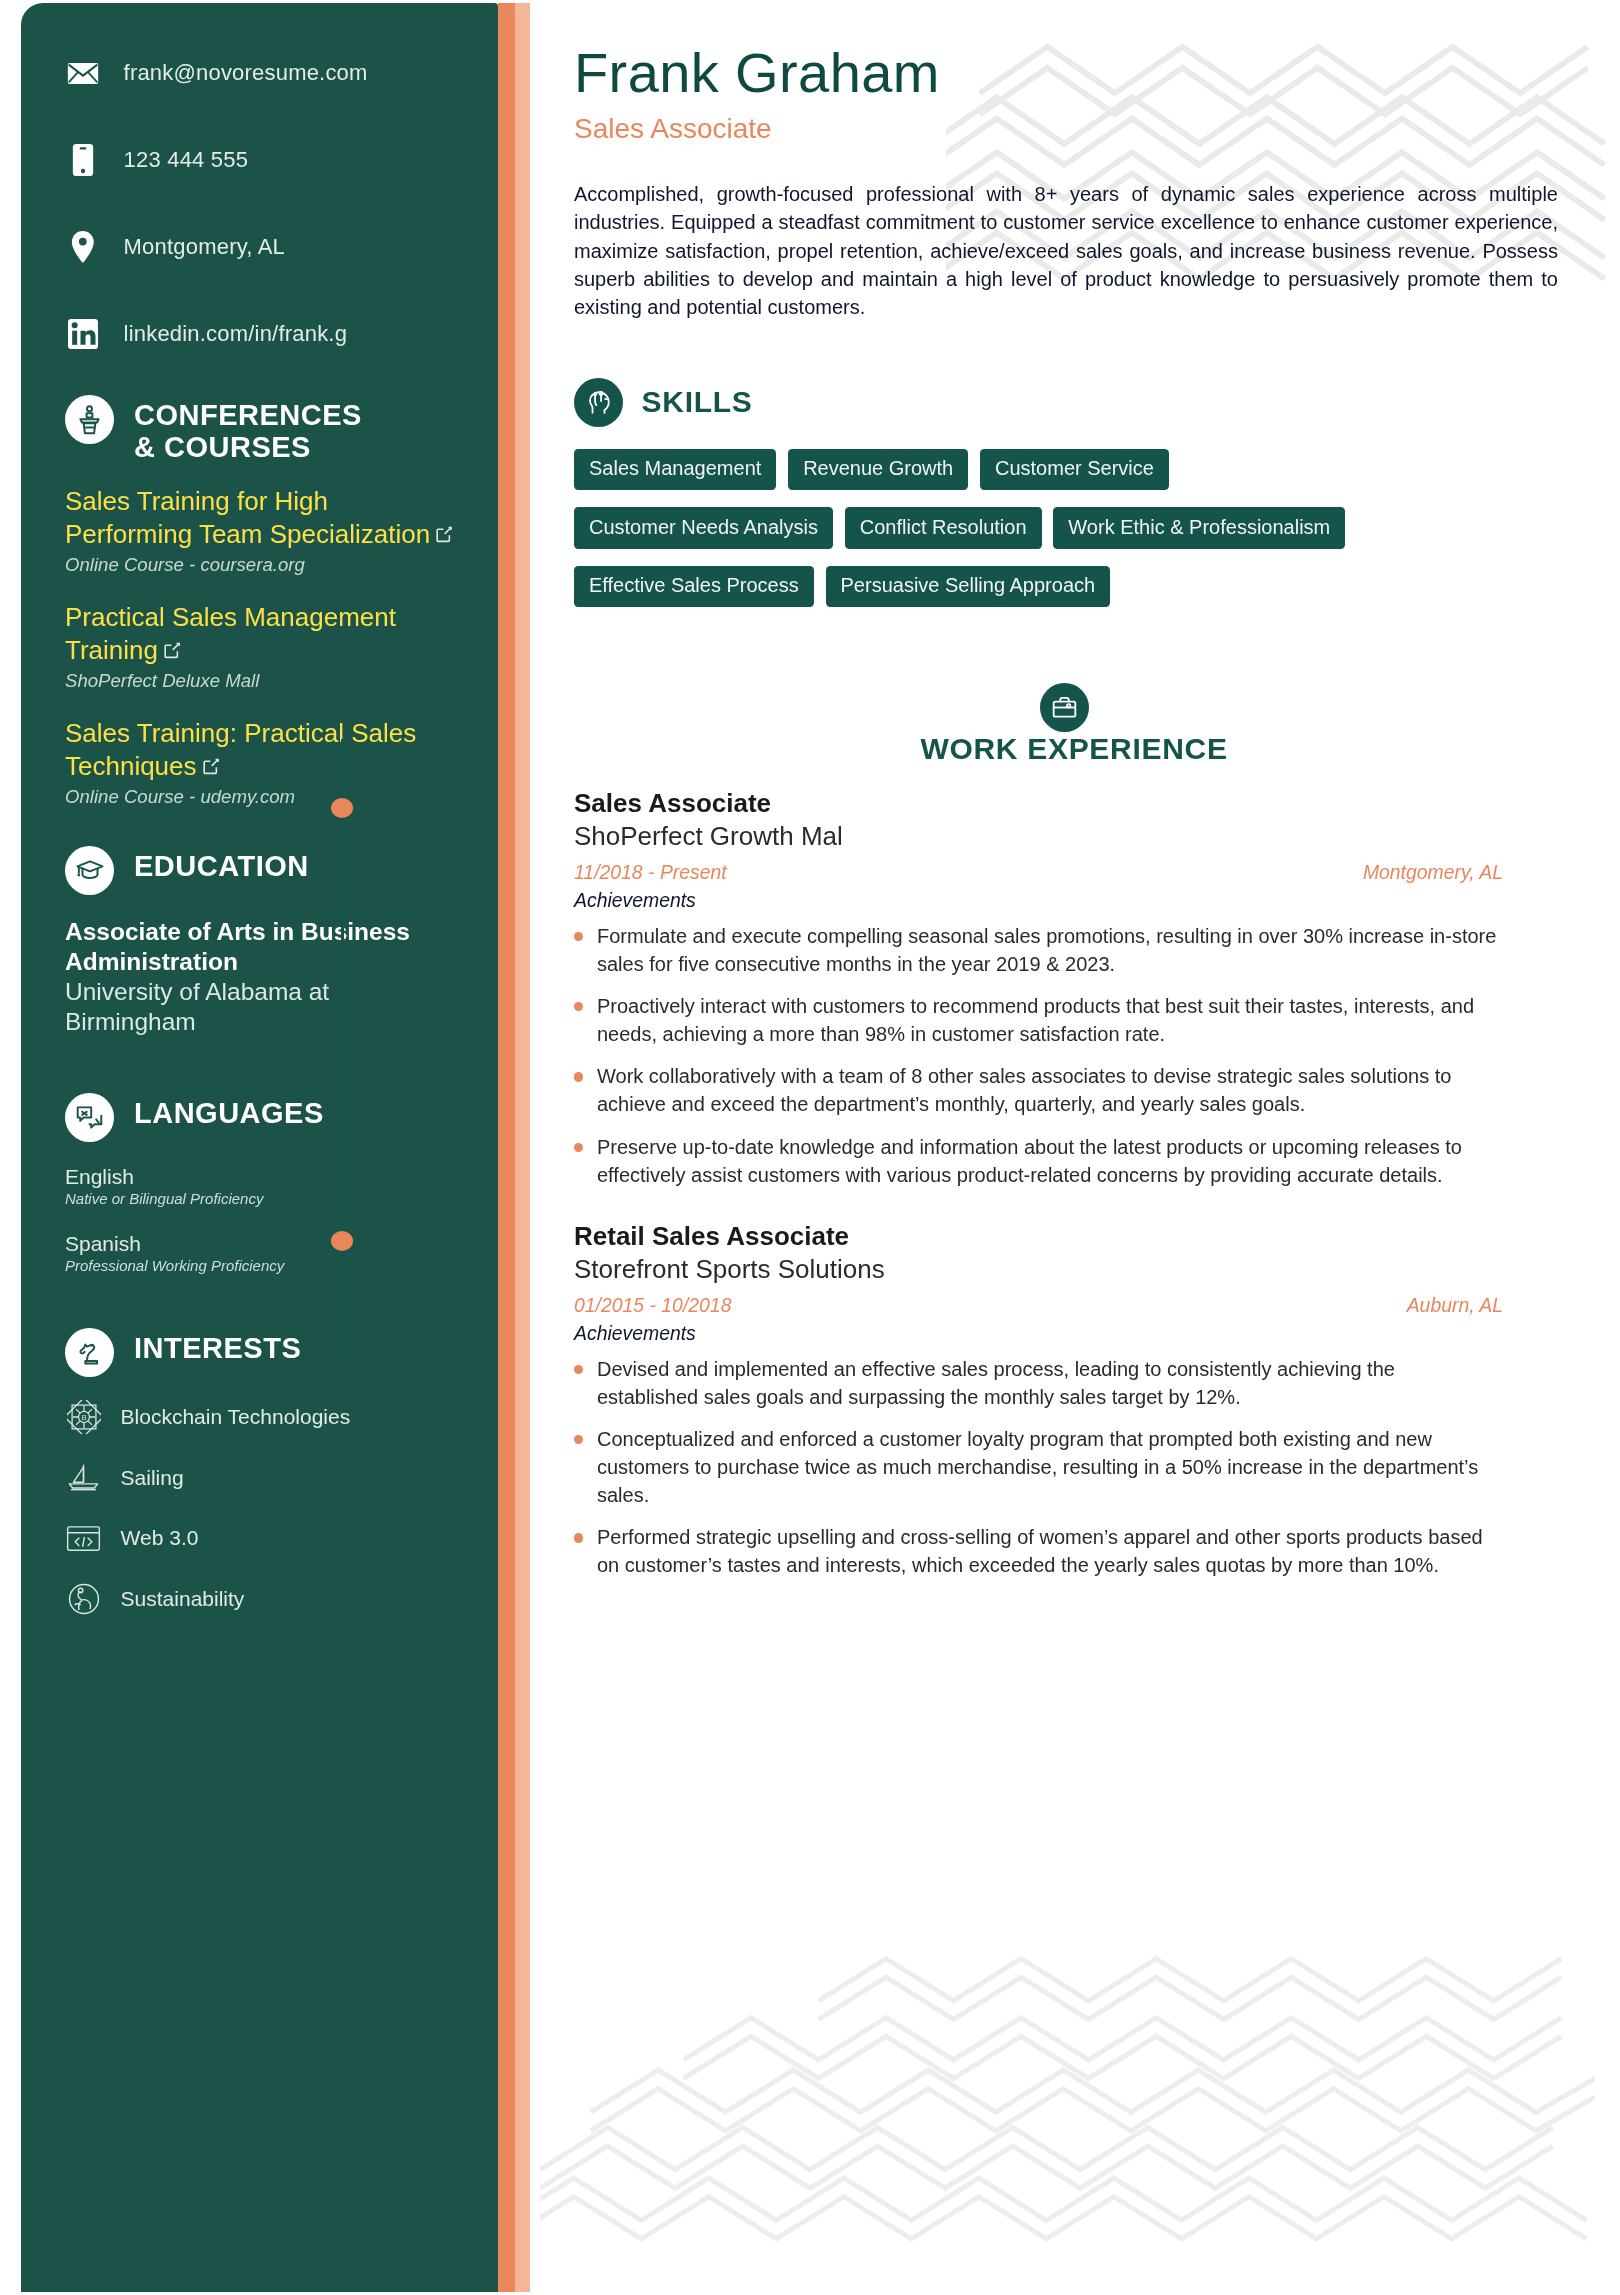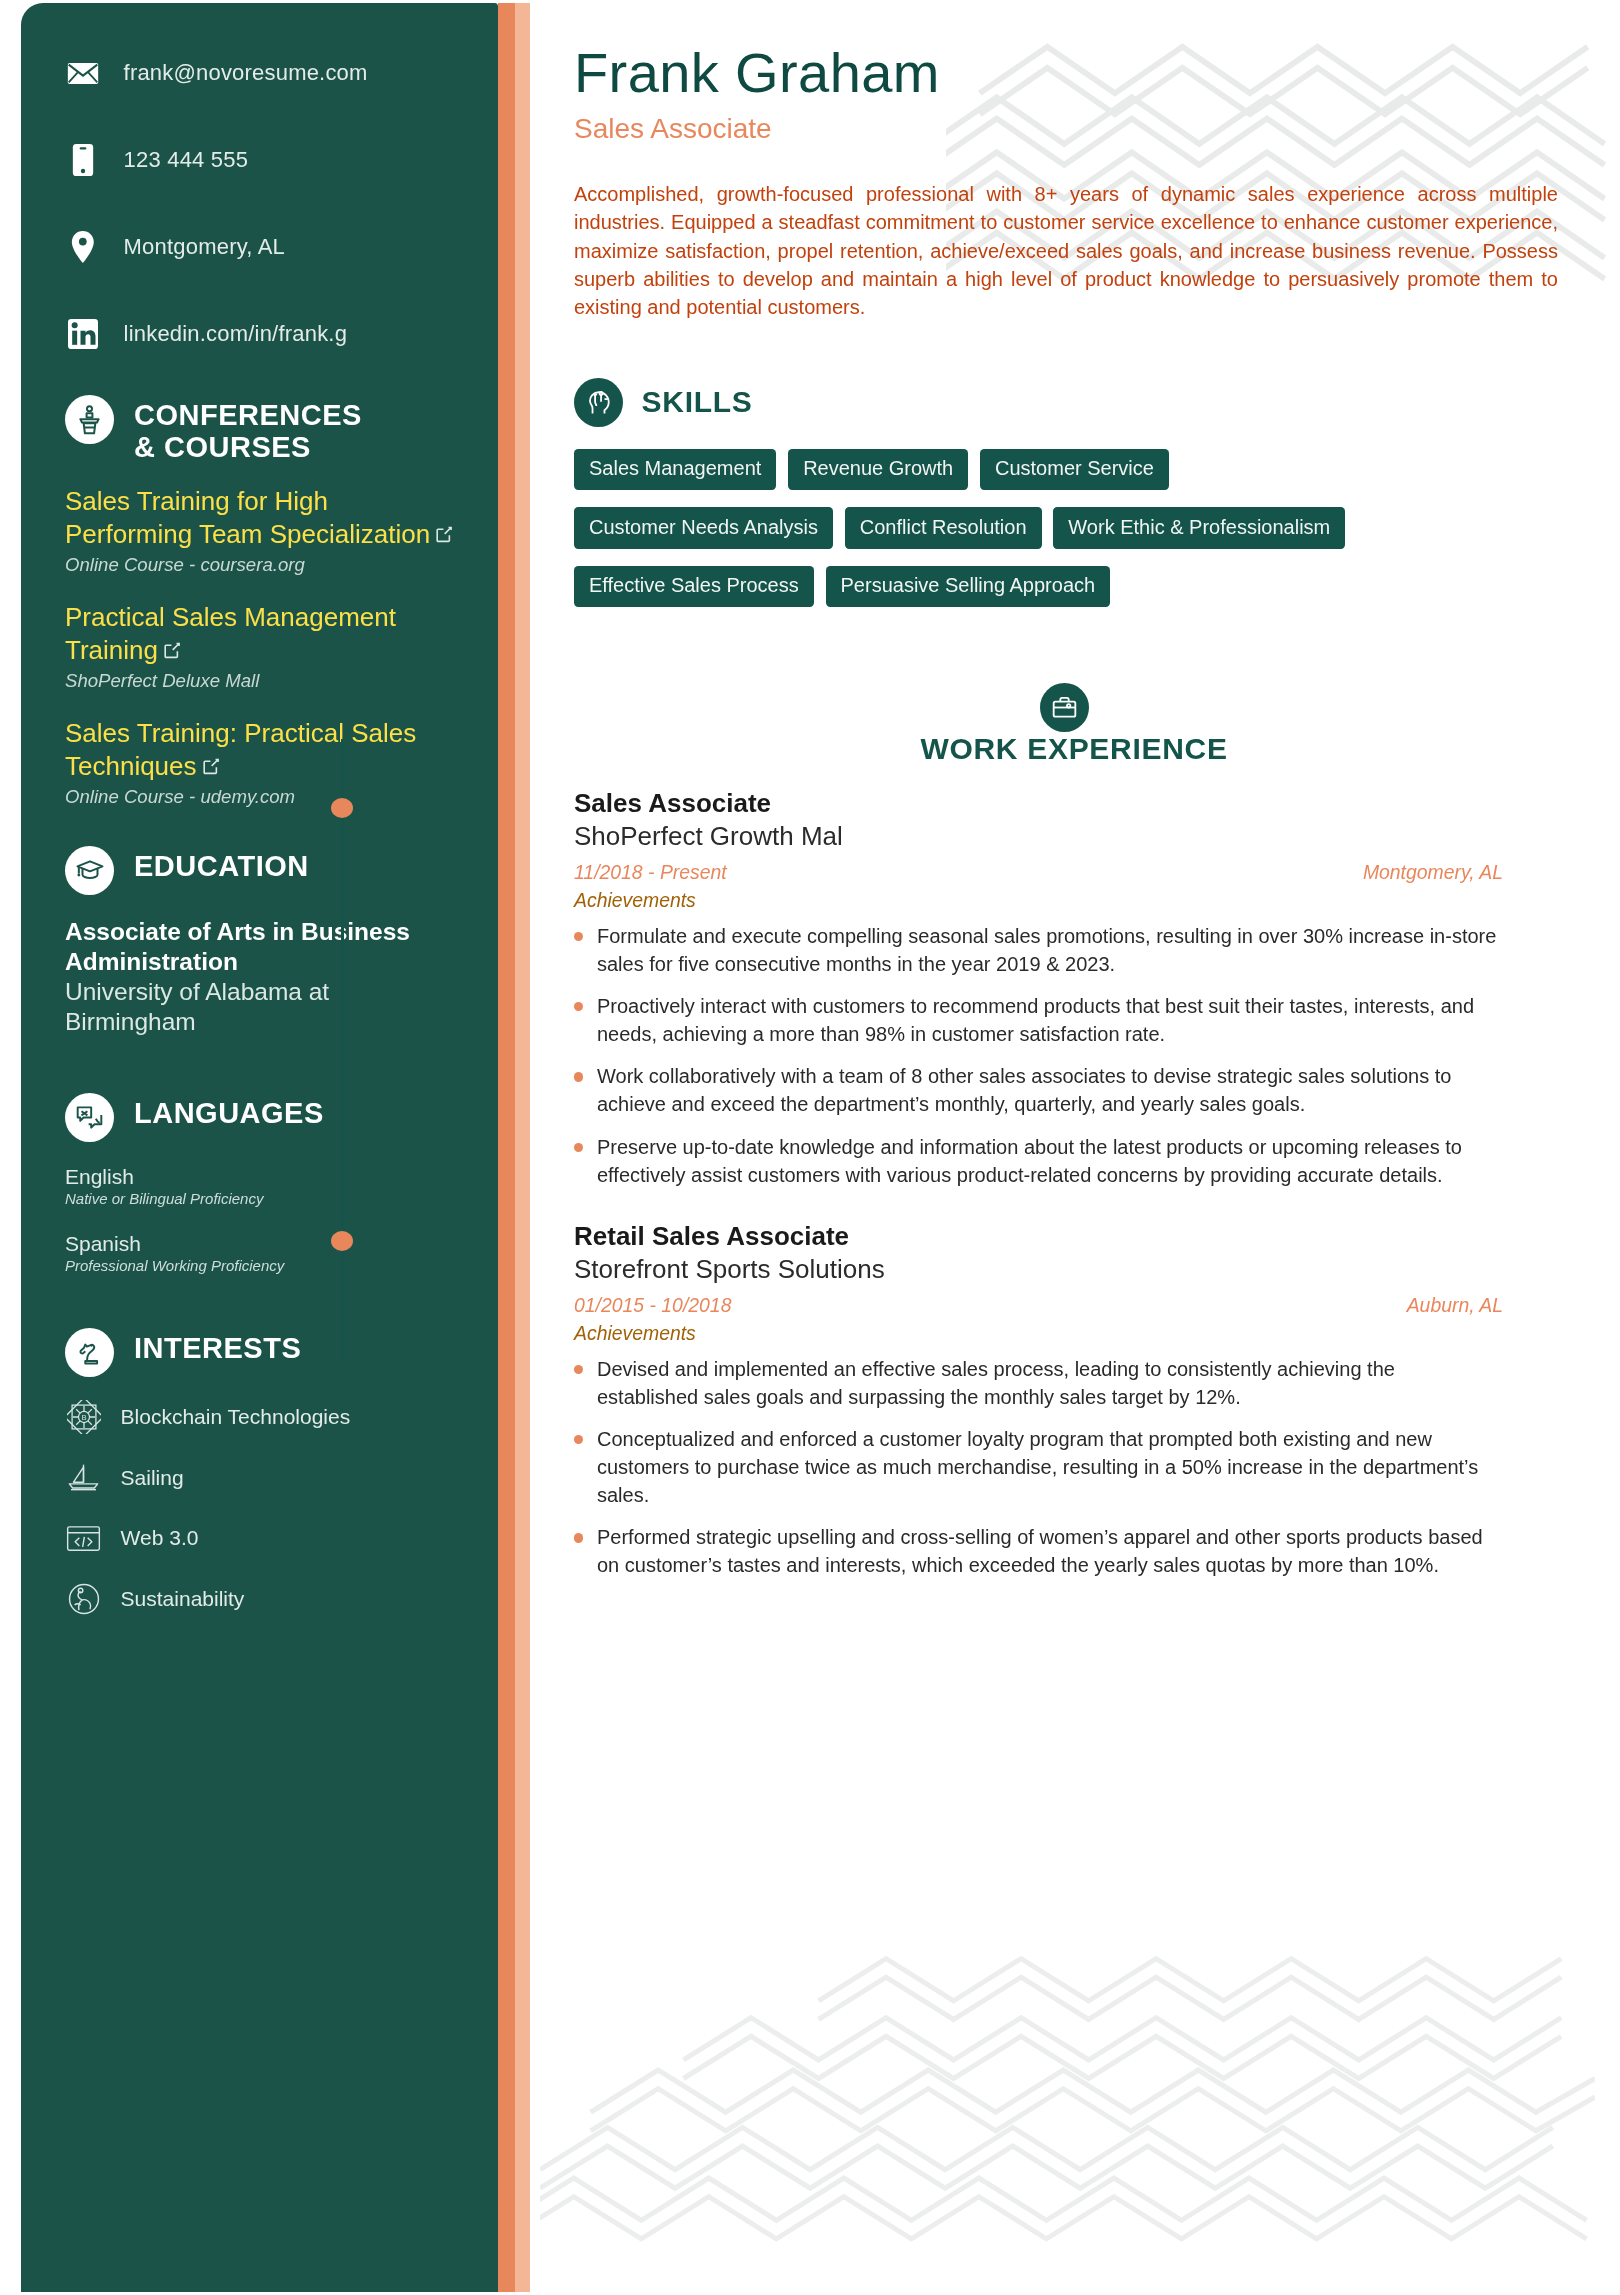--- a/index.html
+++ b/index.html
@@ -169,21 +169,21 @@
     margin-top: 44px;
     line-height: 1.05;
   }
   .role {
     color: #e8875c;
     font-size: 28px;
     margin-top: 10px;
     font-weight: 400;
   }
   .summary {
-    color: #c2410c;
+    color: #0f172a;
     font-size: 20px;
     line-height: 1.42;
     text-align: justify;
     margin-top: 35px;
     width: 984px;
   }
 
   .main-head {
     display: flex;
     align-items: center;
@@ -259,21 +259,21 @@
     align-items: baseline;
     margin-top: 8.4px;
     width: 929px;
   }
   .job-dates, .job-location {
     color: #e8875c;
     font-size: 19.4px;
     font-style: italic;
   }
   .job-ach-label {
-    color: #a16207;
+    color: #0f172a;
     font-size: 19.4px;
     font-style: italic;
     margin-top: 5px;
   }
   .bullets { margin-top: 10px; }
   .bullet {
     position: relative;
     padding-left: 23px;
     color: #2a2a2a;
     font-size: 20px;

